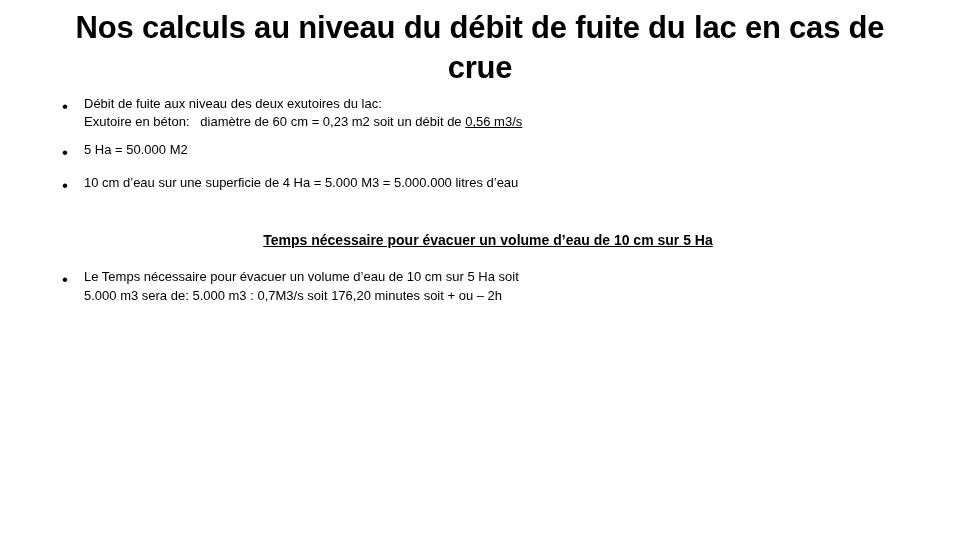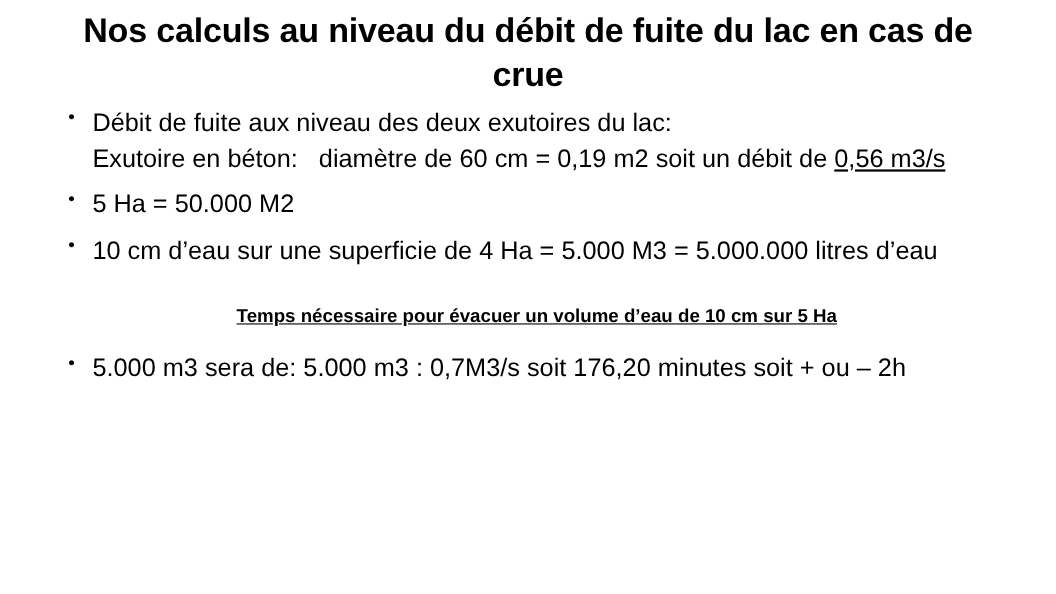--- a/index.html
+++ b/index.html
@@ -48,52 +48,52 @@
     flex: 0 0 22px;
     text-align: left;
     font-size: 17px;
     line-height: 1.42;
   }
   .bullet-body {
     flex: 1 1 auto;
   }
   .line {
     white-space: pre;
-    font-size: 23px;
+    font-size: 13px;
     line-height: 1.42;
   }
   .underline {
     text-decoration: underline;
   }
   .spacer-sm { height: 9px; }
   .spacer-md { height: 20px; }
   .spacer-lg { height: 34px; }
   .section-heading {
-    font-size: 17px;
+    font-size: 14px;
     font-weight: bold;
     text-decoration: underline;
     text-align: center;
     padding-left: 10px;
     padding-right: 8px;
   }
 </style>
 </head>
 <body>
 
 <div class="slide">
 
   <div class="slide-title">Nos calculs au niveau du débit de fuite du lac en cas de crue</div>
 
   <div class="body-area">
 
     <div class="bullet-row">
       <div class="bullet-mark">•</div>
       <div class="bullet-body">
         <div class="line">Débit de fuite aux niveau des deux exutoires du lac:</div>
-        <div class="line"><span>Exutoire en béton:   diamètre de 60 cm = 0,19 m2 soit un débit de </span><span class="underline">0,56 m3/s</span></div>
+        <div class="line"><span>Exutoire en béton:   diamètre de 60 cm = 0,23 m2 soit un débit de </span><span class="underline">0,56 m3/s</span></div>
       </div>
     </div>
 
     <div class="spacer-sm"></div>
 
     <div class="bullet-row">
       <div class="bullet-mark">•</div>
       <div class="bullet-body">
         <div class="line">5 Ha = 50.000 M2</div>
       </div>
@@ -110,18 +110,19 @@
 
     <div class="spacer-lg"></div>
 
     <div class="section-heading">Temps nécessaire pour évacuer un volume d’eau de 10 cm sur 5 Ha</div>
 
     <div class="spacer-md"></div>
 
     <div class="bullet-row">
       <div class="bullet-mark">•</div>
       <div class="bullet-body">
+        <div class="line">Le Temps nécessaire pour évacuer un volume d’eau de 10 cm sur 5 Ha soit</div>
         <div class="line">5.000 m3 sera de: 5.000 m3 : 0,7M3/s soit 176,20 minutes soit + ou – 2h</div>
       </div>
     </div>
 
   </div>
 </div>
 
 </body></html>

